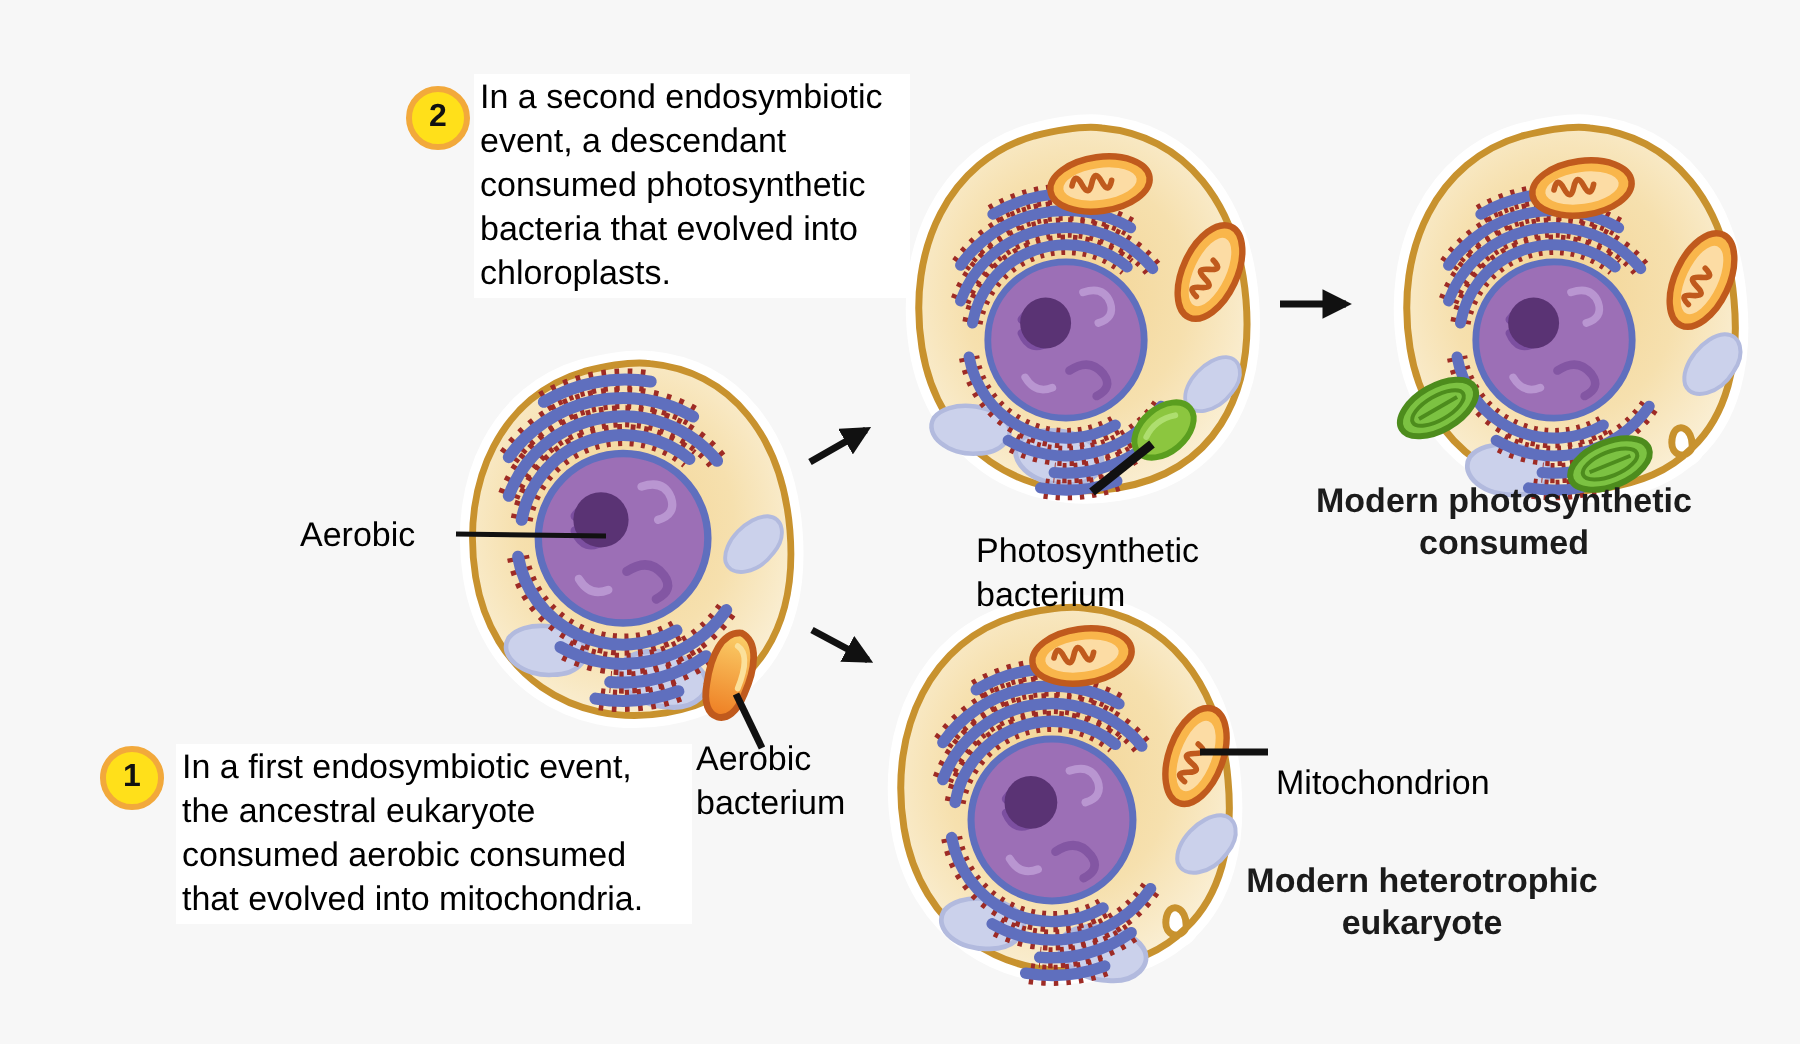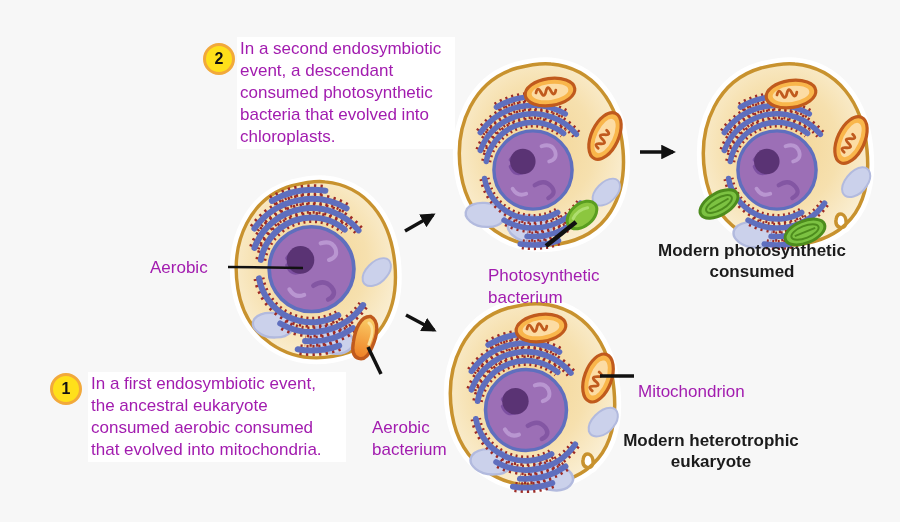--- a/index.html
+++ b/index.html
@@ -4,21 +4,21 @@
 <style>
   html,body{margin:0;padding:0;}
   body{
     width:900px;height:522px;position:relative;overflow:hidden;
     background:#f7f7f7;
     font-family:"Liberation Sans", sans-serif;
     color:#2a2a2a;
   }
   .stage{position:absolute;inset:0;}
   svg.canvas{position:absolute;left:0;top:0;}
-  .lbl{position:absolute;font-size:17px;line-height:22px;color:#a21caf;}
+  .lbl{position:absolute;font-size:17px;line-height:22px;color:#000000;}
   .lbl.white-bg{background:#ffffff;padding:1px 3px;}
   .cap{position:absolute;font-size:17px;line-height:21px;font-weight:bold;color:#1b1b1b;text-align:center;}
   .badge{
     position:absolute;width:26px;height:26px;border-radius:50%;
     background:#ffe01a;border:3px solid #f2a93b;
     display:flex;align-items:center;justify-content:center;
     font-size:16px;font-weight:bold;color:#111;
   }
 </style>
 </head>
@@ -164,21 +164,21 @@
   </div>
   <div class="lbl white-bg" style="left:237px;top:37px;width:212px;">In a second endosymbiotic event, a descendant consumed photosynthetic bacteria that evolved into chloroplasts.</div>
 
   <div class="badge" style="left:50px;top:373px;">
     <span>1</span>
   </div>
   <div class="lbl white-bg" style="left:88px;top:372px;width:252px;">In a first endosymbiotic event, the ancestral eukaryote consumed aerobic consumed that evolved into mitochondria.</div>
 
   <div class="lbl" style="left:150px;top:257px;">Aerobic</div>
 
-  <div class="lbl" style="left:372px;top:369px;width:100px;margin-top:48px;">Aerobic bacterium</div>
+  <div class="lbl" style="left:348px;top:369px;width:100px;">Aerobic bacterium</div>
 
   <div class="lbl" style="left:488px;top:244px;width:140px;margin-top:21px;">Photosynthetic bacterium</div>
 
   <div class="cap" style="left:648px;top:240px;width:208px;">Modern photosynthetic consumed</div>
 
   <div class="lbl" style="left:638px;top:365px;margin-top:16px;">Mitochondrion</div>
 
   <div class="cap" style="left:612px;top:430px;width:198px;">Modern heterotrophic eukaryote</div>
 
 </div>

